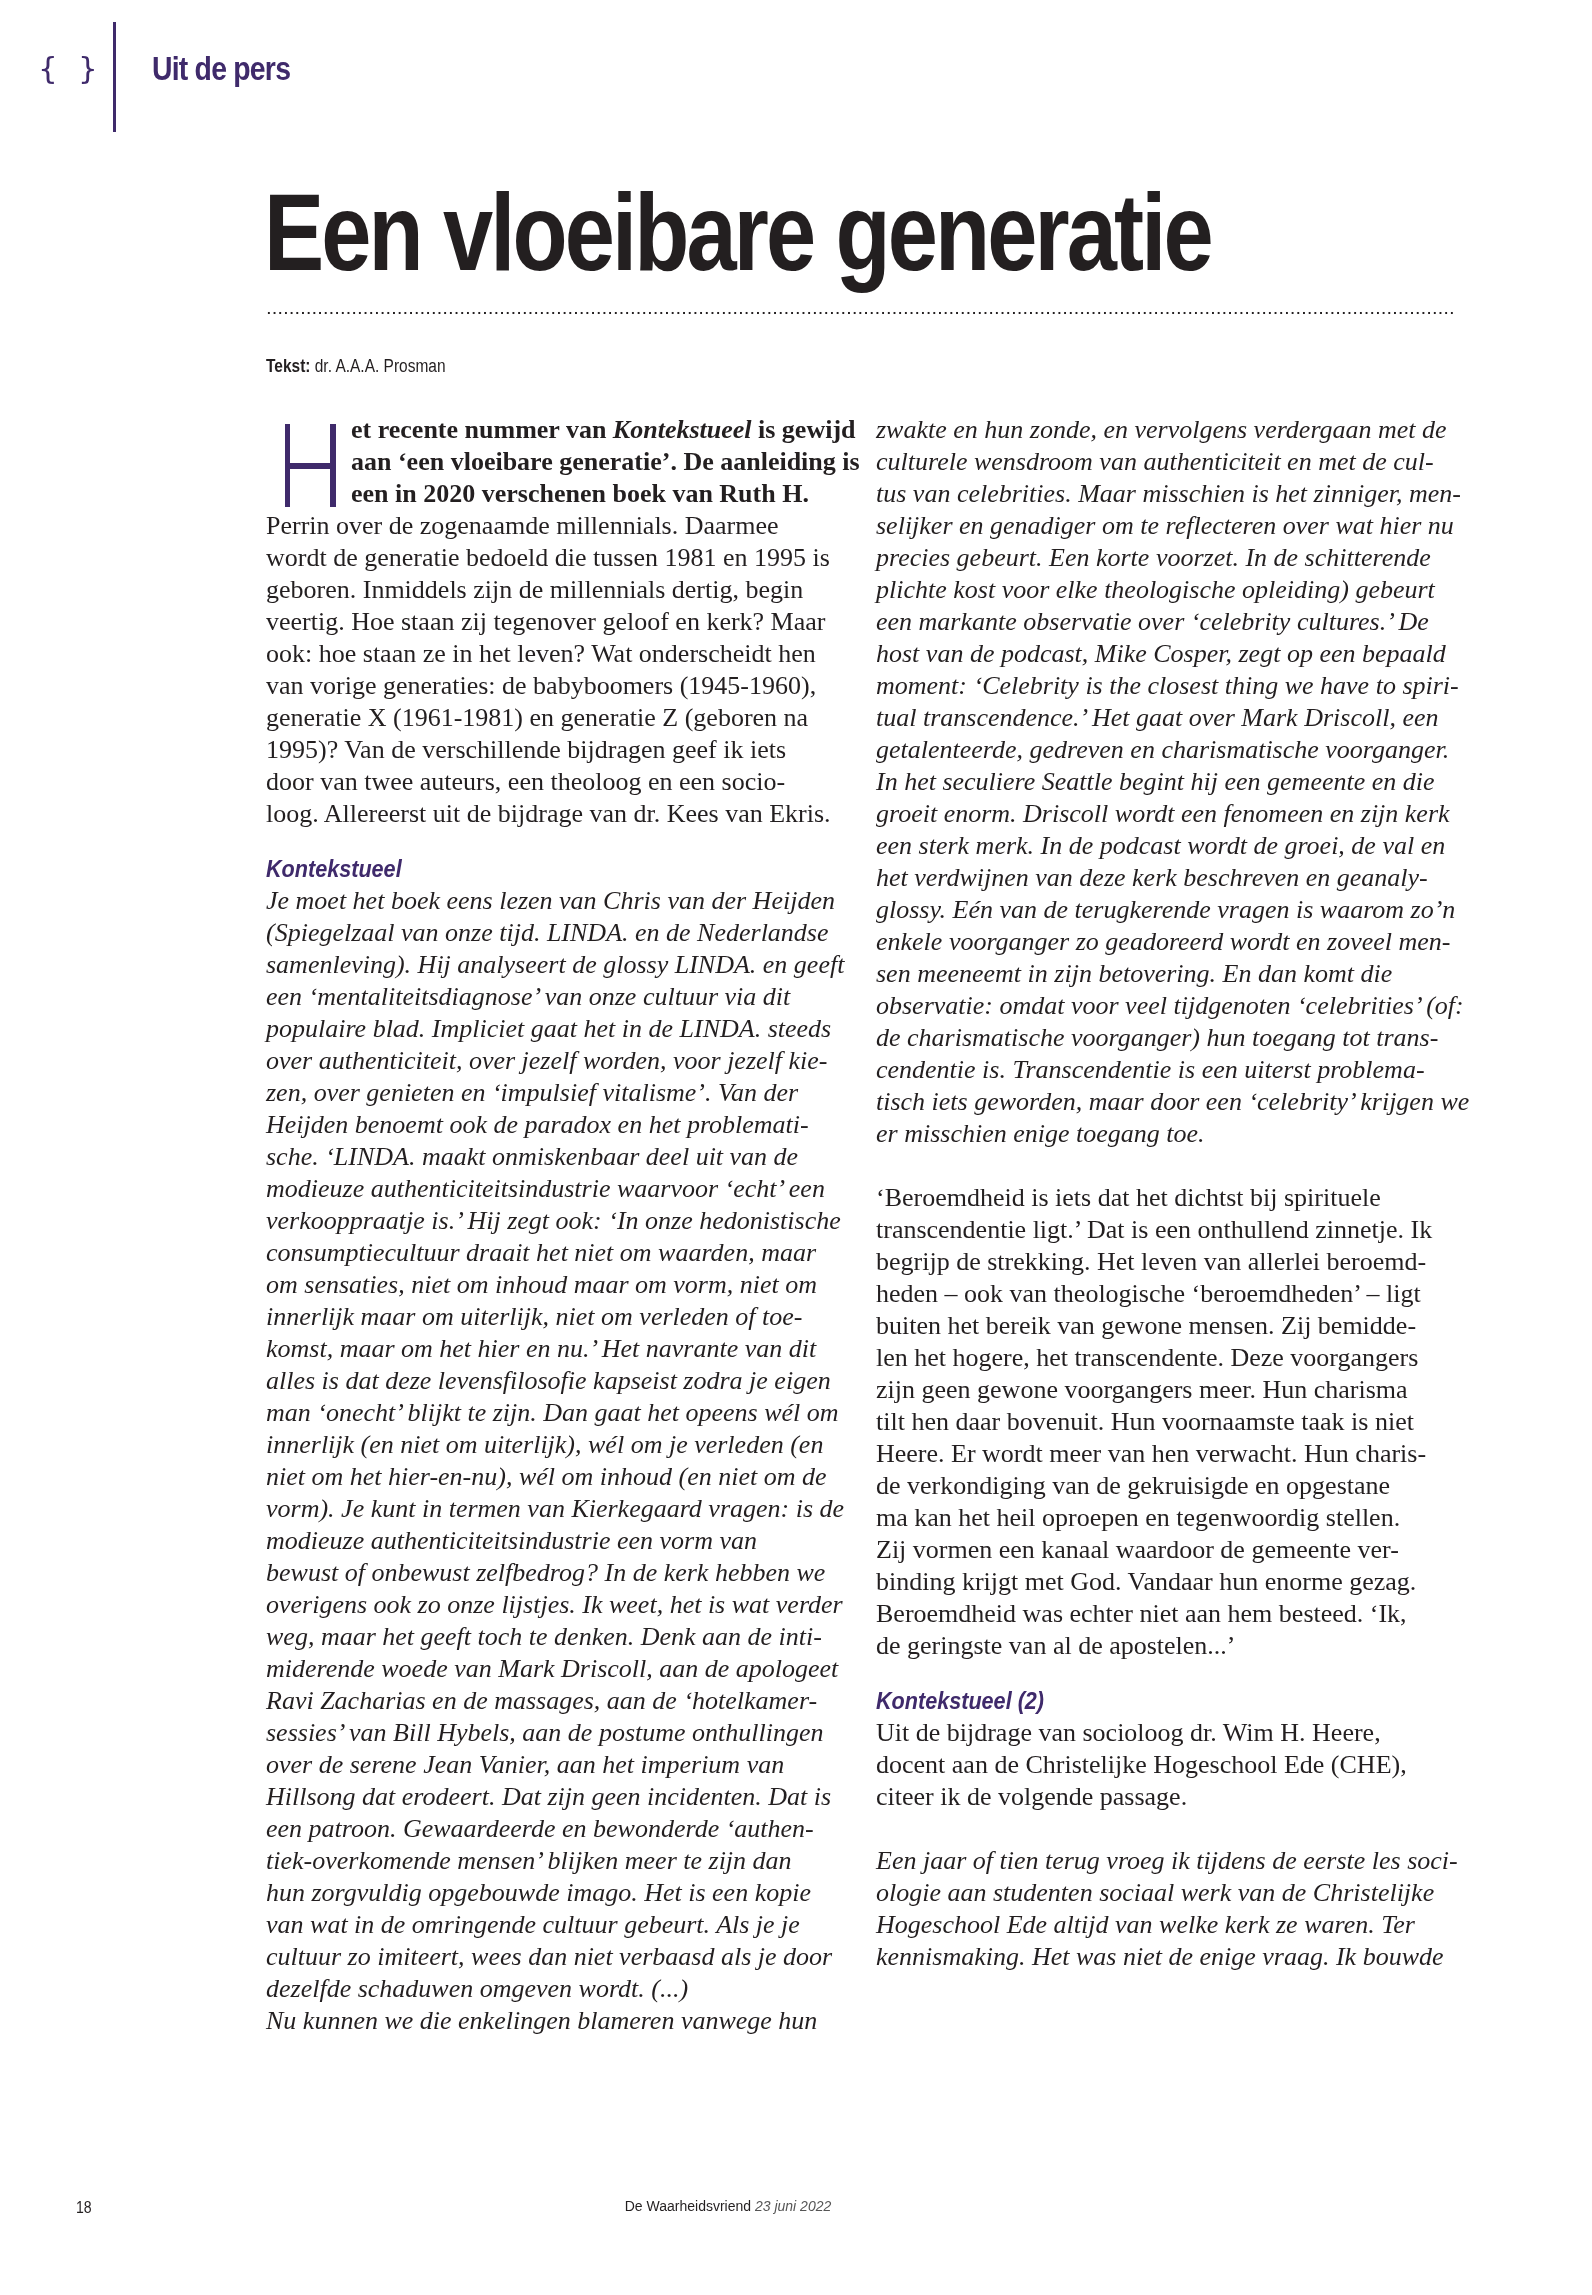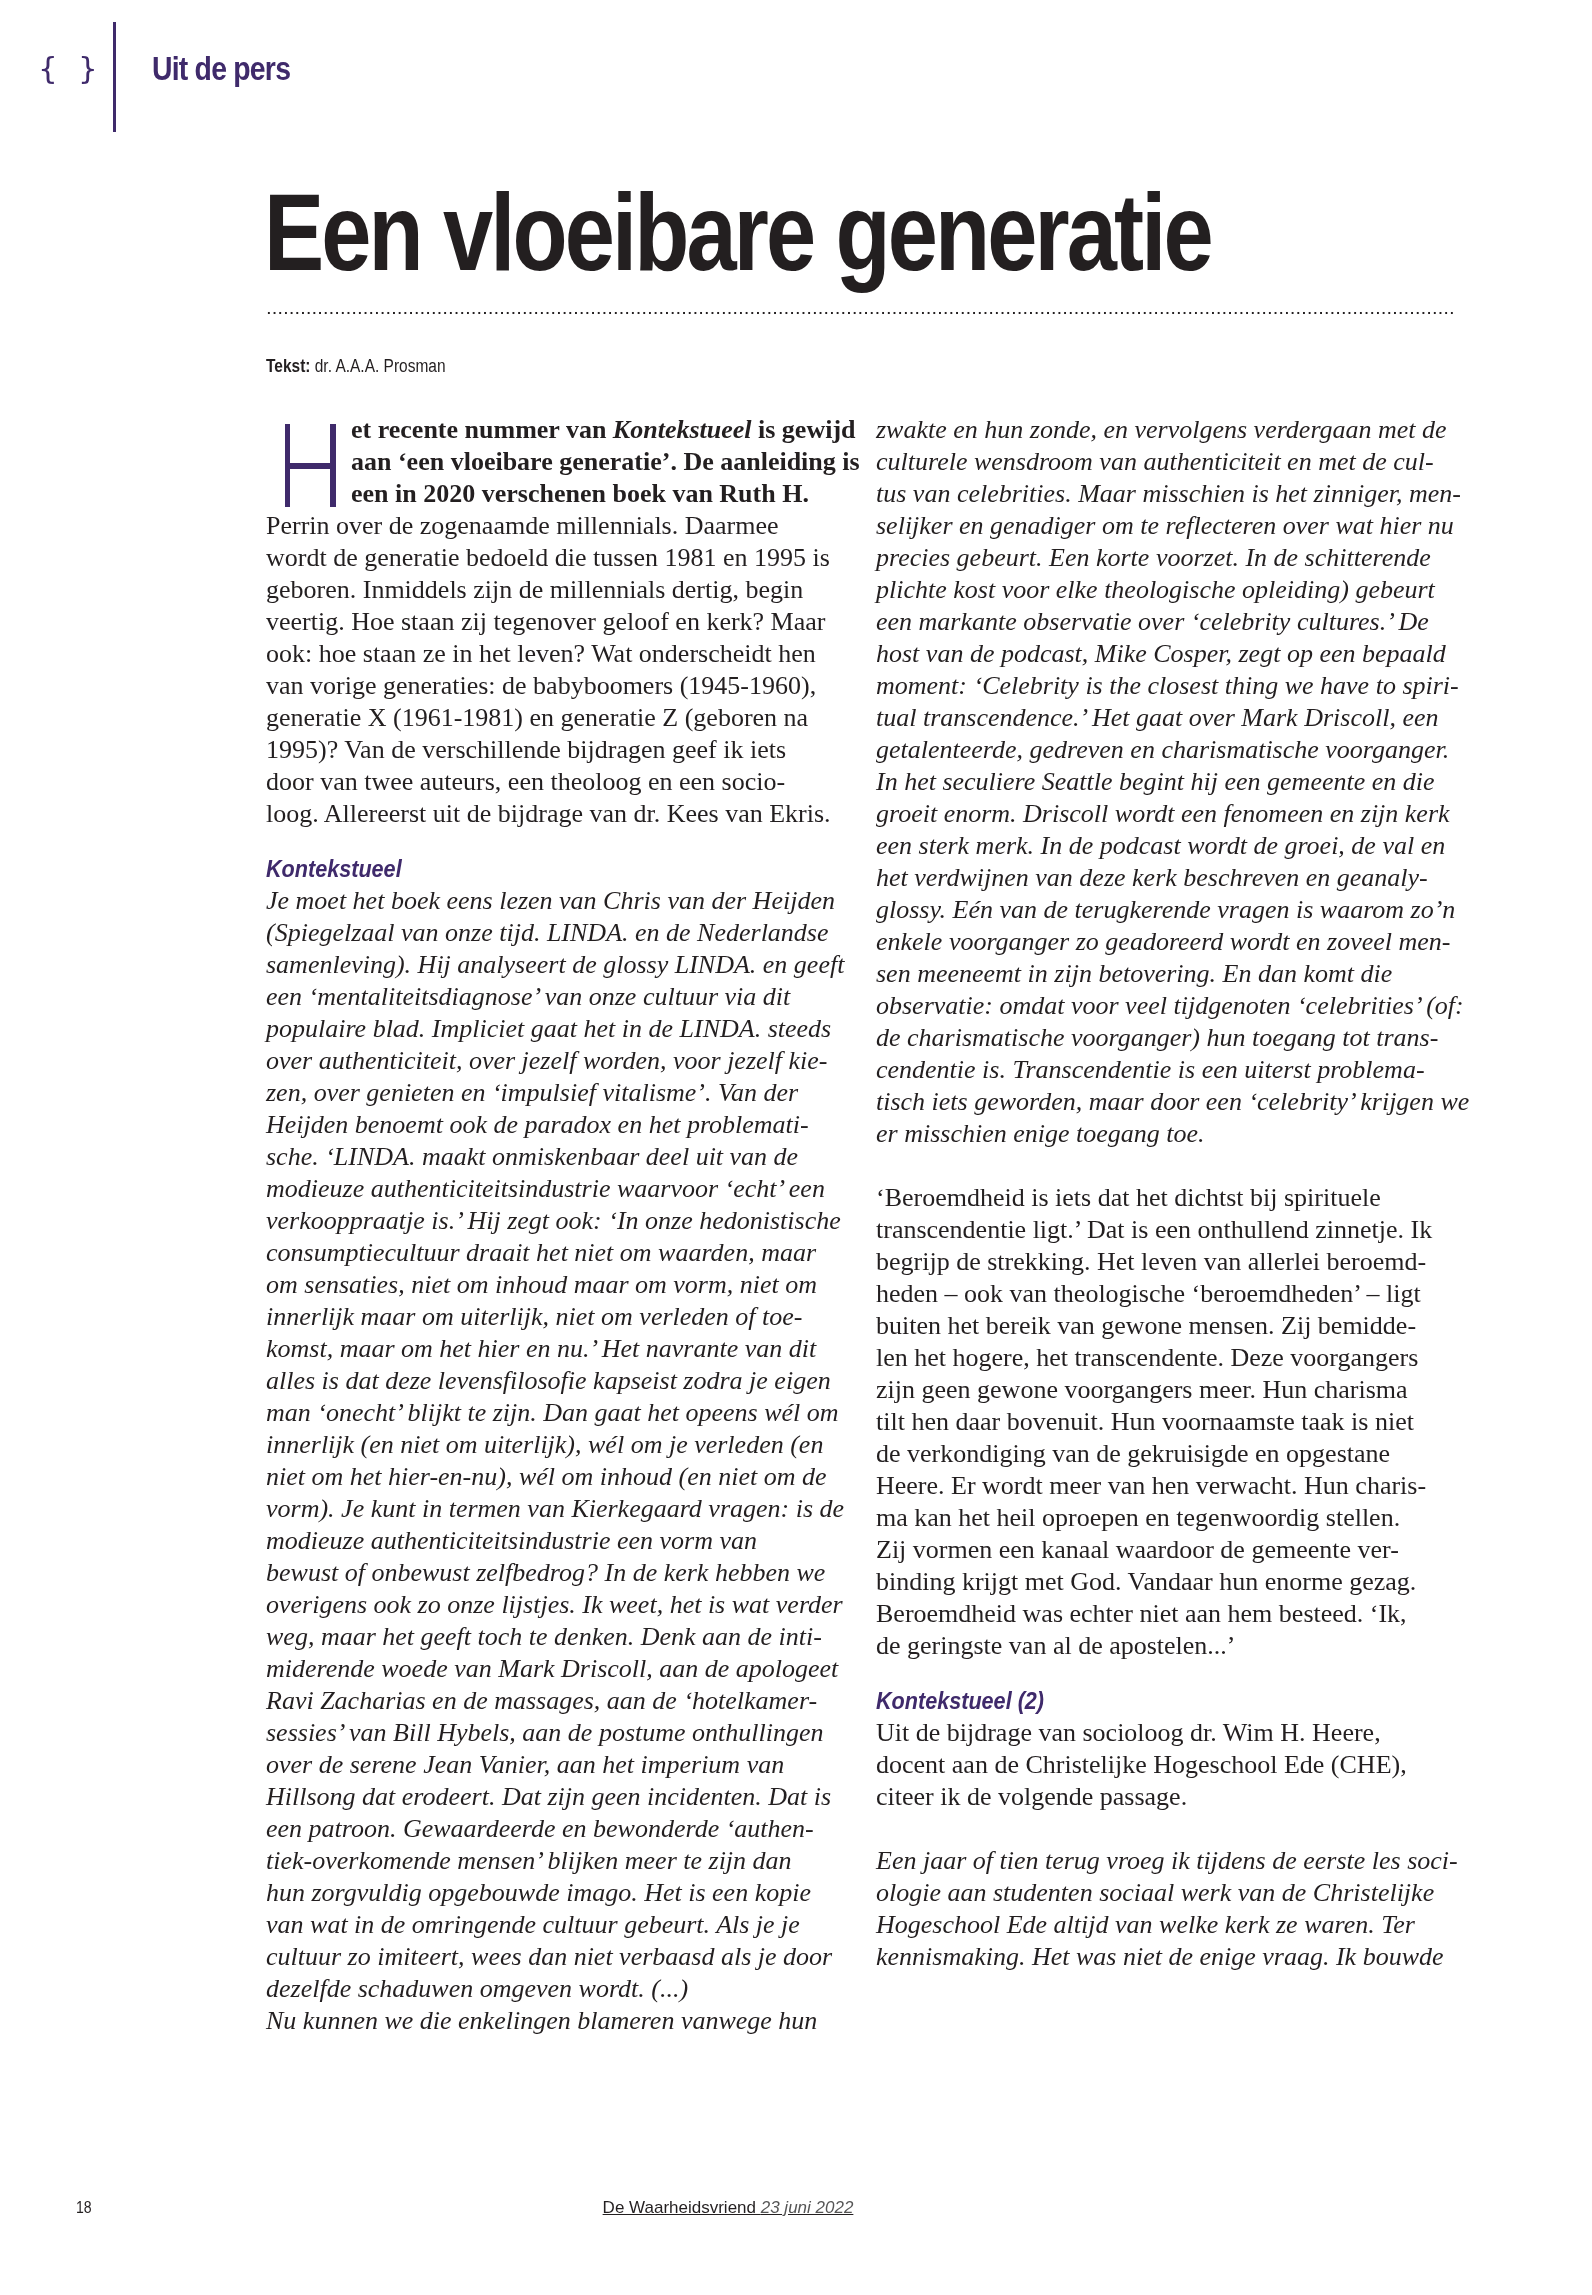--- a/index.html
+++ b/index.html
@@ -21,21 +21,21 @@
   .indent { padding-left: 85px; font-weight: bold; }
   .dropcap { position: absolute; left: 10.4px; top: 10.4px; width: 60px; height: 83px; }
   .dropcap .v1, .dropcap .v2 { position: absolute; top: 0; width: 5.2px; height: 83px; background: #3f2a6b; }
   .dropcap .v1 { left: 8.6px; }
   .dropcap .v2 { left: 54px; }
   .dropcap .h { position: absolute; left: 8.6px; top: 39px; width: 50px; height: 5.2px; background: #3f2a6b; }
   .subhead { height: 32px; line-height: 32px; font-family: "Liberation Sans", sans-serif; font-weight: bold; font-style: italic; font-size: 24px; color: #3f2a6b; transform: scaleX(0.9); transform-origin: left center; }
   .gap { height: 32px; }
   .gap-small { height: 23px; }
   .footer-page { position: absolute; left: 76px; top: 2198px; font-family: "Liberation Sans", sans-serif; font-size: 16.4px; transform: scaleX(0.86); transform-origin: left center; }
-  .footer-pub { position: absolute; left: 0; width: 1456px; text-align: center; top: 2198px; font-family: "Liberation Sans", sans-serif; font-size: 17px; text-decoration: underline; }
+  .footer-pub { position: absolute; left: 0; width: 1456px; text-align: center; top: 2198px; font-family: "Liberation Sans", sans-serif; font-size: 14px; }
   .footer-pub .pubname { font-weight: normal; }
   .footer-pub .pubdate { font-style: italic; color: #555; }
 </style>
 </head>
 <body>
 
 <div class="section-marker">{ }</div>
 <div class="section-rule"></div>
 <div class="section-title">Uit de pers</div>
 
@@ -138,22 +138,22 @@
   <div class="gap"></div>
   <div id="commentary">
       <div class="line">‘Beroemdheid is iets dat het dichtst bij spirituele</div>
       <div class="line">transcendentie ligt.’ Dat is een onthullend zinnetje. Ik</div>
       <div class="line">begrijp de strekking. Het leven van allerlei beroemd-</div>
       <div class="line">heden – ook van theologische ‘beroemdheden’ – ligt</div>
       <div class="line">buiten het bereik van gewone mensen. Zij bemidde-</div>
       <div class="line">len het hogere, het transcendente. Deze voorgangers</div>
       <div class="line">zijn geen gewone voorgangers meer. Hun charisma</div>
       <div class="line">tilt hen daar bovenuit. Hun voornaamste taak is niet</div>
+      <div class="line">Heere. Er wordt meer van hen verwacht. Hun charis-</div>
       <div class="line">de verkondiging van de gekruisigde en opgestane</div>
-      <div class="line">Heere. Er wordt meer van hen verwacht. Hun charis-</div>
       <div class="line">ma kan het heil oproepen en tegenwoordig stellen.</div>
       <div class="line">Zij vormen een kanaal waardoor de gemeente ver-</div>
       <div class="line">binding krijgt met God. Vandaar hun enorme gezag.</div>
       <div class="line">Beroemdheid was echter niet aan hem besteed. ‘Ik,</div>
       <div class="line">de geringste van al de apostelen...’</div>
     </div>
   <div class="gap-small"></div>
   <div class="subhead">Kontekstueel (2)</div>
   <div id="intro2">
       <div class="line">Uit de bijdrage van socioloog dr. Wim H. Heere,</div>

